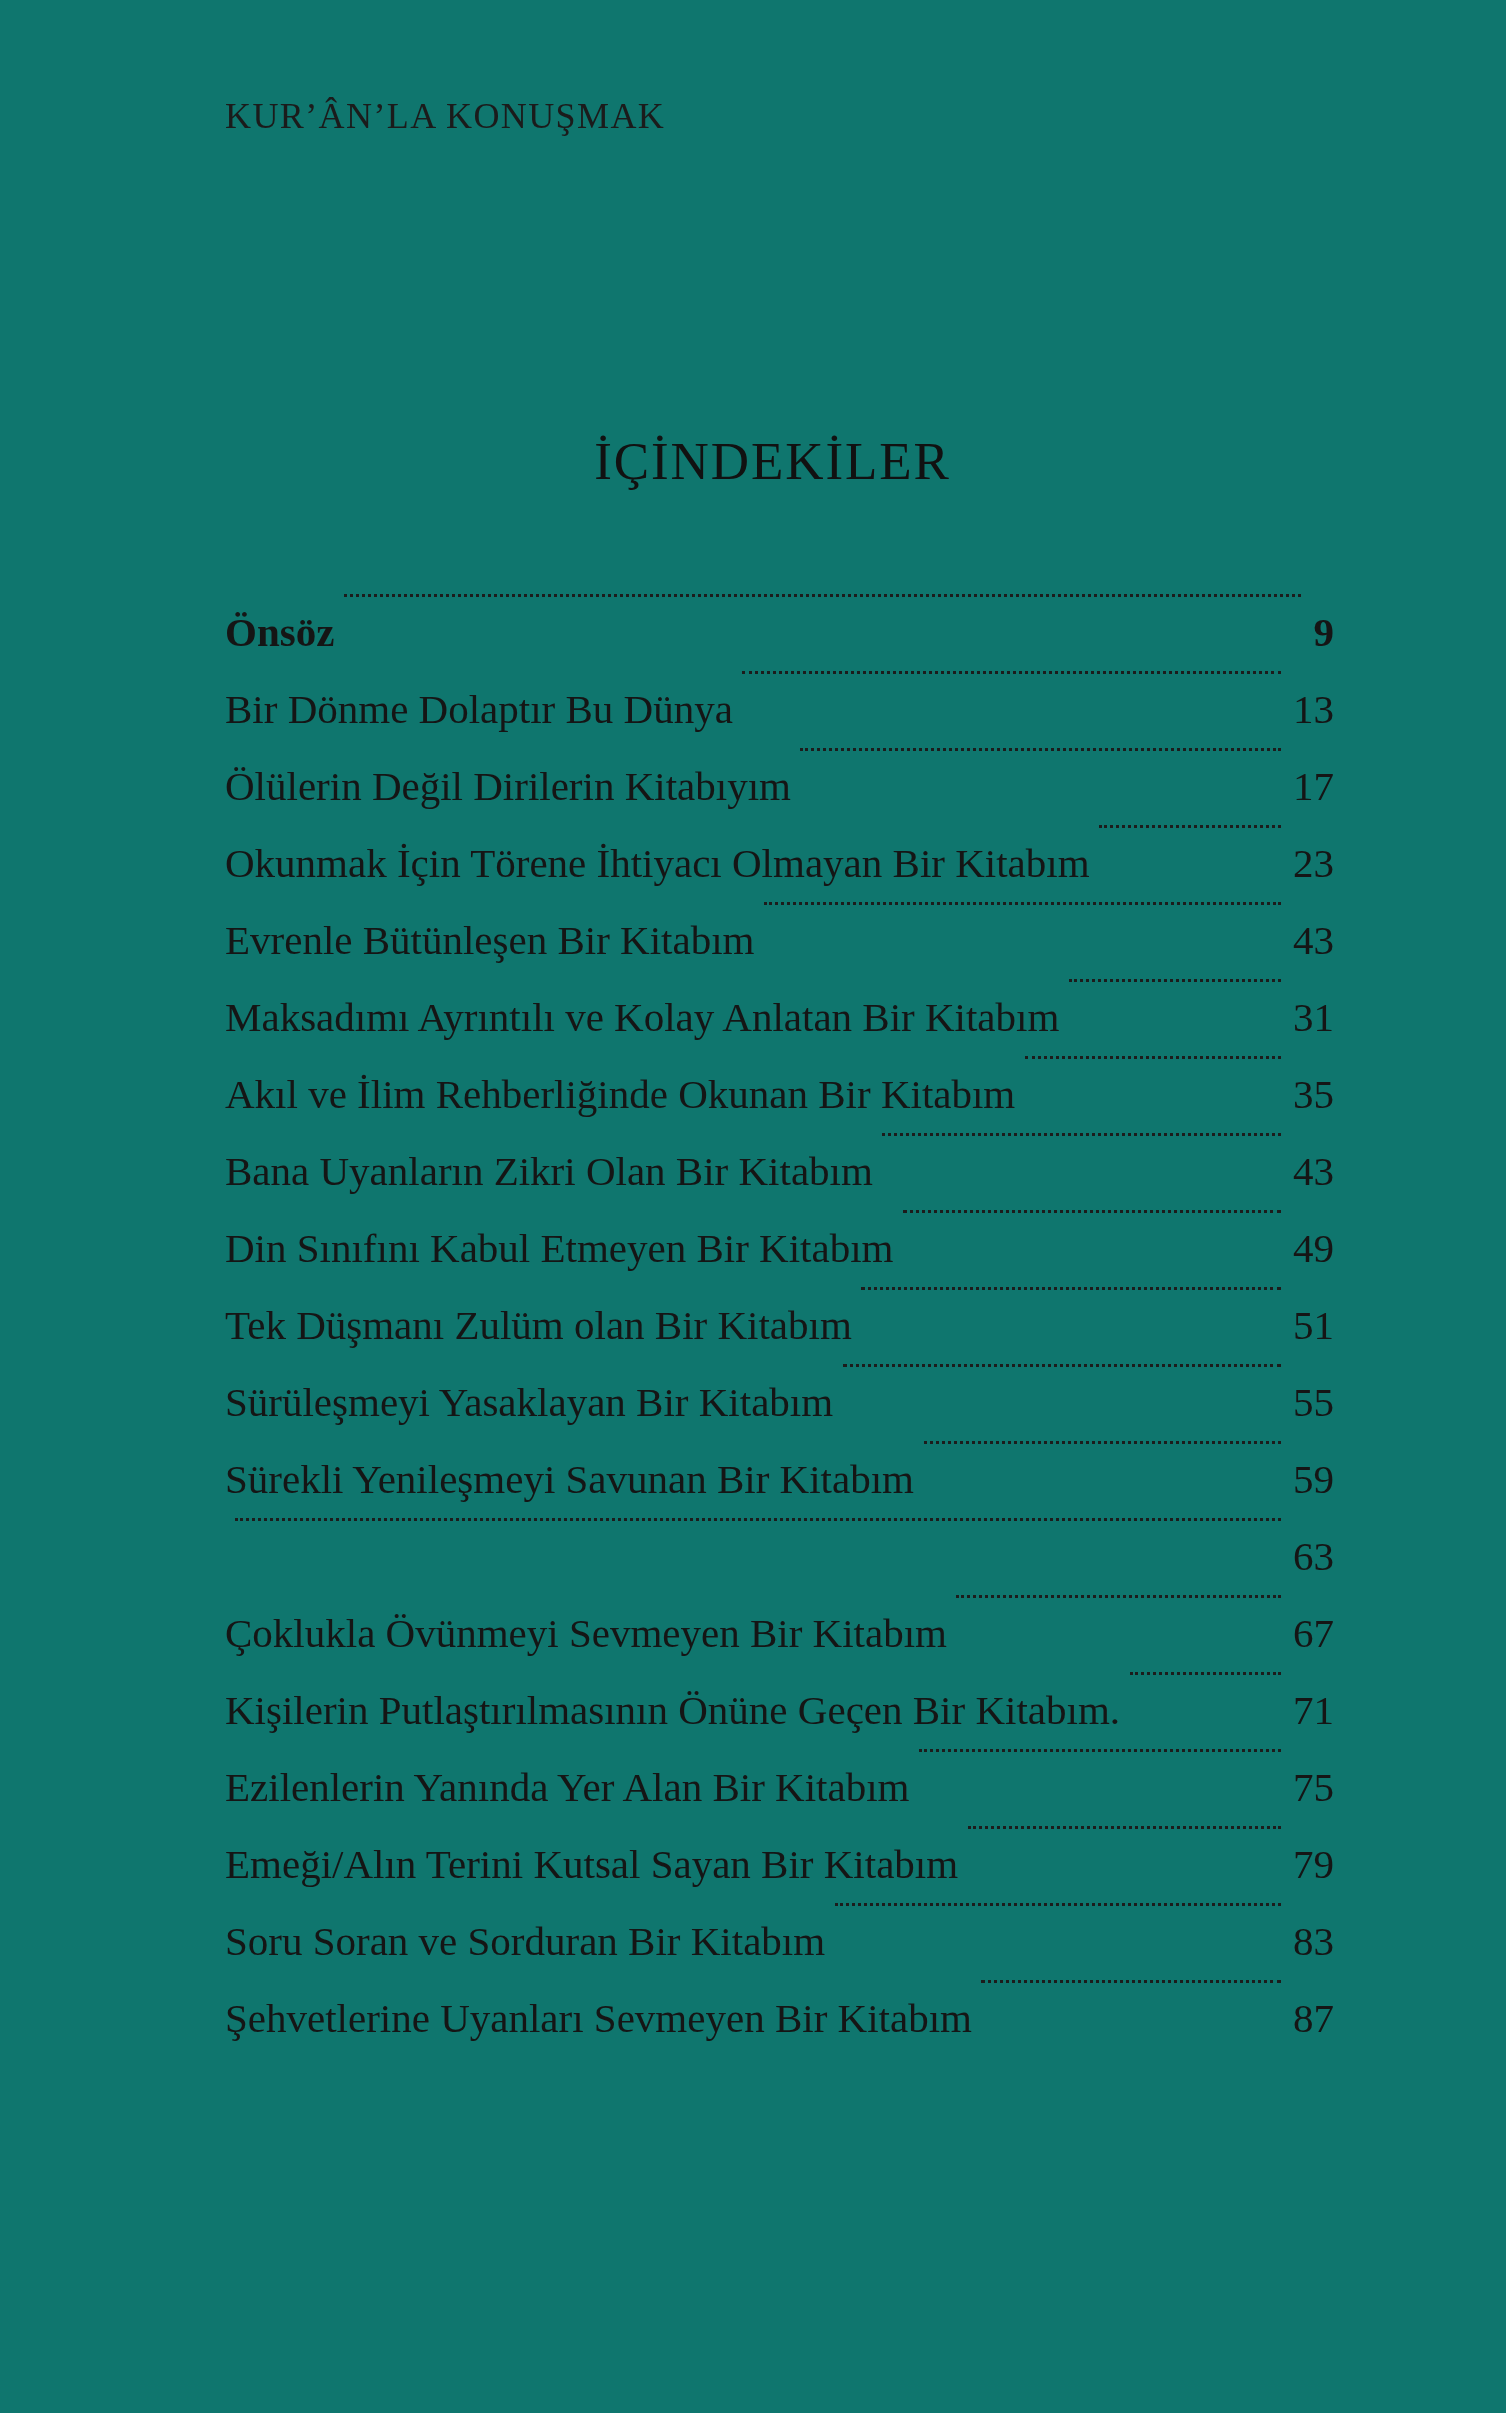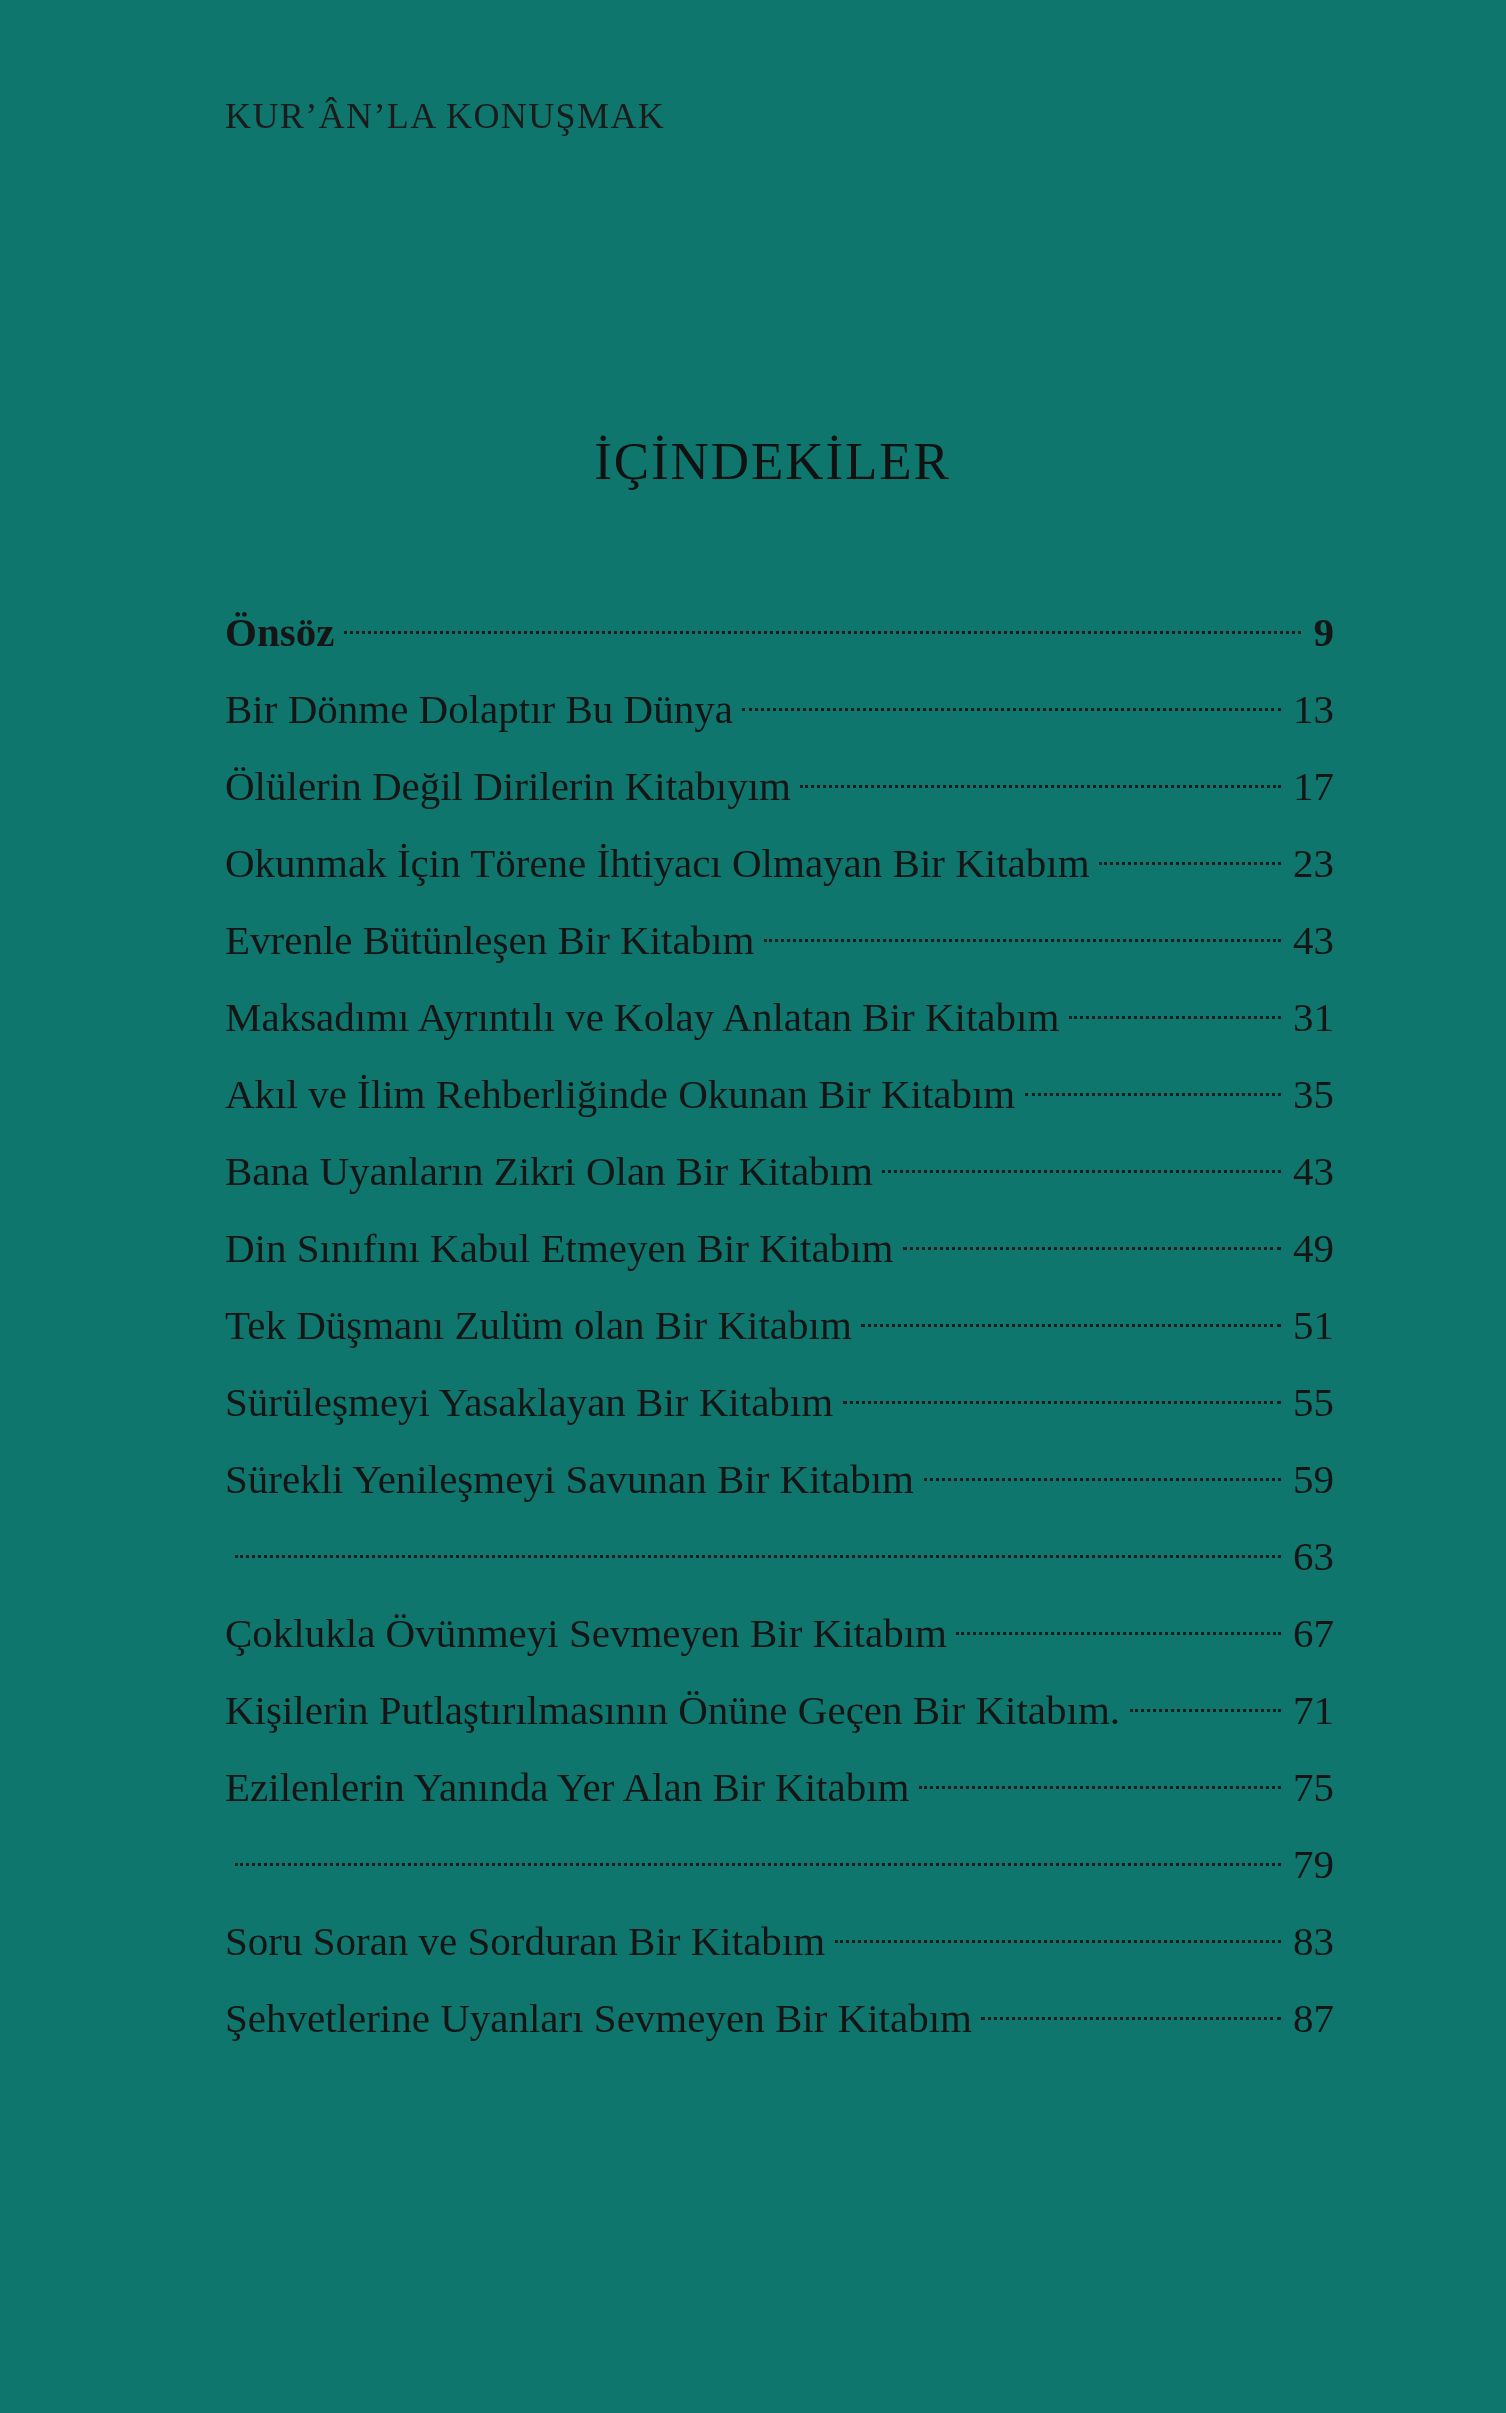--- a/index.html
+++ b/index.html
@@ -37,21 +37,21 @@
     white-space: nowrap;
   }
   .toc {
     position: absolute;
     left: 225px;
     top: 594px;
     width: 1109px;
   }
   .toc-row {
     display: flex;
-    align-items: center;
+    align-items: flex-start;
     height: 77px;
     font-size: 41px;
     line-height: 77px;
     white-space: nowrap;
   }
   .toc-row.bold {
     font-weight: bold;
   }
   .toc-label {
     flex: 0 1 auto;
@@ -168,20 +168,21 @@
       <span class="toc-page">71</span>
     </div>
 
     <div class="toc-row">
       <span class="toc-label">Ezilenlerin Yanında Yer Alan Bir Kitabım</span>
       <span class="leader"></span>
       <span class="toc-page">75</span>
     </div>
 
     <div class="toc-row">
+      <span class="toc-label">Emeği/Alın Terini Kutsal Sayan Bir Kitabım</span>
       <span class="leader"></span>
       <span class="toc-page">79</span>
     </div>
 
     <div class="toc-row">
       <span class="toc-label">Soru Soran ve Sorduran Bir Kitabım</span>
       <span class="leader"></span>
       <span class="toc-page">83</span>
     </div>
 

